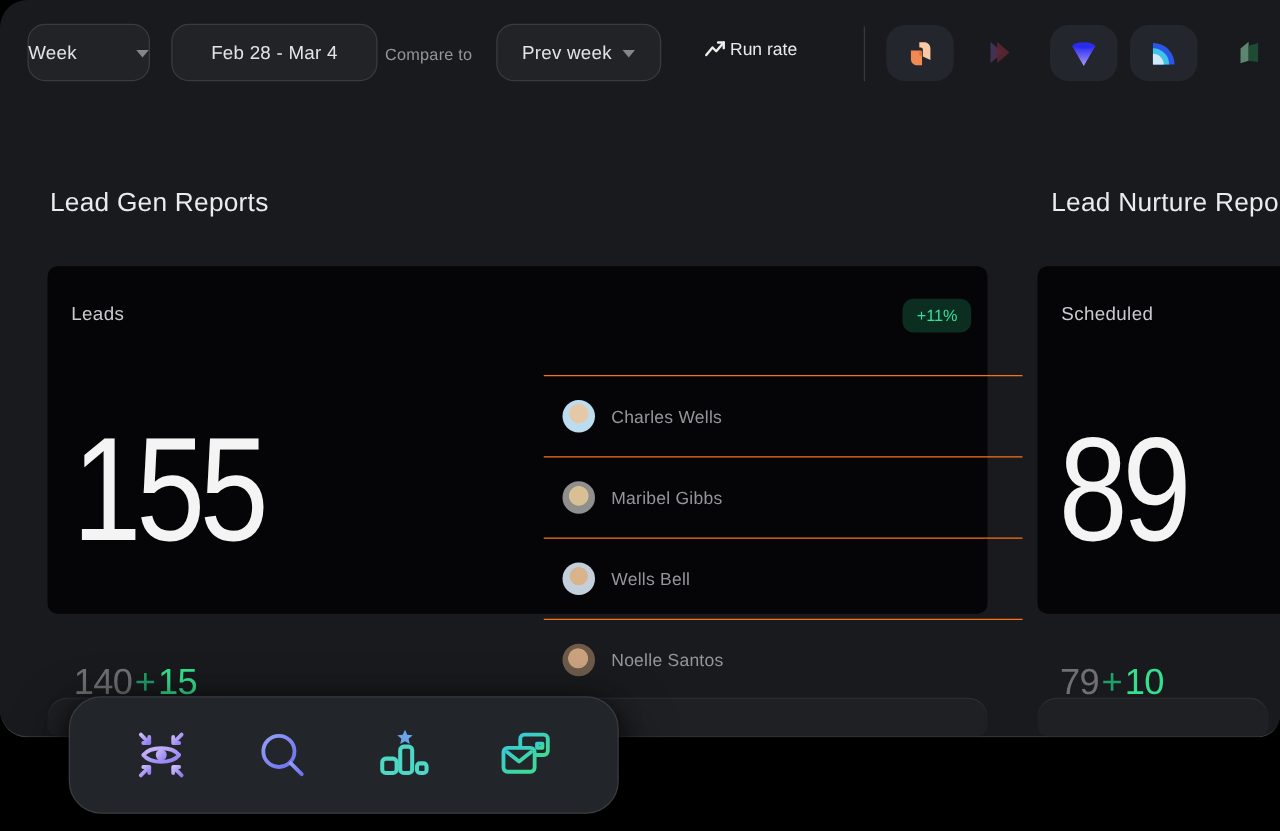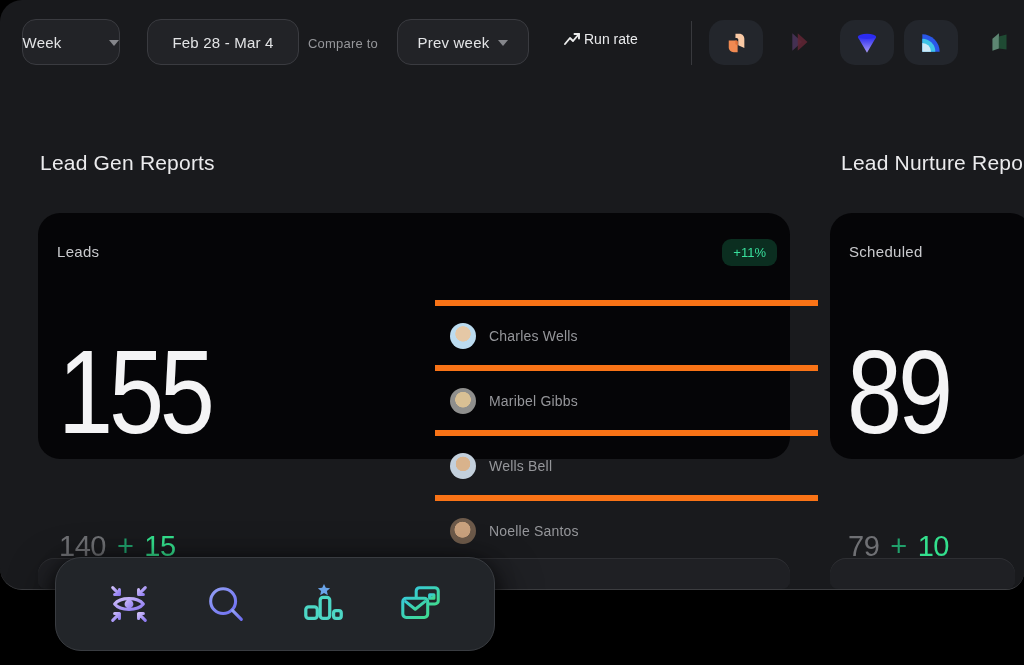--- a/index.html
+++ b/index.html
@@ -27,38 +27,38 @@
   .int-btn { position:absolute; top:20px; width:54px; height:45px; background:#23262c;
              border-radius:15px; display:flex; align-items:center; justify-content:center; cursor:pointer; }
   .int-bare { position:absolute; top:26px; width:32px; height:32px; display:flex; align-items:center;
               justify-content:center; cursor:pointer; }
 
   
   .heading { position:absolute; top:151px; color:#ebebed; font-size:21px; font-weight:500;
              letter-spacing:.2px; white-space:nowrap; }
 
   
-  .card { position:absolute; top:213px; height:246px; background:#050507; border-radius:22px; }
+  .card { position:absolute; top:213px; height:278px; background:#050507; border-radius:8px; }
   .card-title { position:absolute; left:19px; top:30px; color:#c9cacd; font-size:15px; letter-spacing:.3px; }
   .badge { position:absolute; right:13px; top:26px; height:27px; padding:4px 11px; background:#0b2e20;
            color:#38df9c; font-size:13px; font-weight:500; border-radius:9px; display:flex;
            align-items:center; }
   .big-val { position:absolute; left:20px; top:120px; color:#f4f4f5; font-size:118px; line-height:1;
              font-weight:400; letter-spacing:-5px; transform:scaleX(.84); transform-origin:left top;
              white-space:nowrap; }
-  .prev-row { position:absolute; left:21px; top:269px; display:flex; align-items:baseline; gap:11px;
+  .prev-row { position:absolute; left:21px; top:269px; display:flex; align-items:baseline; gap:2px;
               font-size:29px; font-weight:500; letter-spacing:-.5px; }
   .prev-val { color:#6f7074; }
   .plus { color:#20a06b; }
   .delta { color:#33e08d;margin-top:48px; }
 
   
   .people { position:absolute; left:397px; top:87px; width:383px; }
   .p-row { position:relative; height:65px; display:flex; align-items:center; gap:13px;
-           border-top:6px solid #f97316; padding-left:15px; cursor:pointer; }
+           border-top:1px solid #f97316; padding-left:15px; cursor:pointer; }
   .avatar { width:26px; height:26px; border-radius:50%; flex:0 0 26px; }
   .av0 { background:radial-gradient(circle at 50% 42%, #e5c8a6 0 37%, #bcdcf0 40%); }
   .av1 { background:radial-gradient(circle at 50% 45%, #d9c094 0 39%, #8f8f8d 42%); }
   .av2 { background:radial-gradient(circle at 50% 42%, #d9b38c 0 35%, #c3d0dc 38%); }
   .av3 { background:radial-gradient(circle at 48% 45%, #caa27e 0 39%, #6d5a4a 42%); }
   .p-name { color:#95969a; font-size:14px; letter-spacing:.2px; }
 
   
   .card-top { position:absolute; top:558px; height:31px; background:#1f2024;
               border-radius:16px 16px 8px 8px; box-shadow:inset 0 1px 0 #2e2f33; }
@@ -77,21 +77,21 @@
 <body>
 
 <div id="app">
   <div class="window"></div>
 
   <div class="tb-btn" style="left:22px;width:98px;gap:48px;">
     <span>Week</span>
     <span class="chev"></span>
   </div>
 
-  <div class="tb-btn" style="left:147px;width:152px;">
+  <div class="tb-btn" style="left:137px;width:165px;">
     <span>Feb 28 - Mar 4</span>
   </div>
 
   <div class="tb-label" style="left:308px;top:36px;">Compare to</div>
 
   <div class="tb-btn" style="left:397px;width:132px;">
     <span>Prev week</span>
     <span class="chev"></span>
   </div>
 

